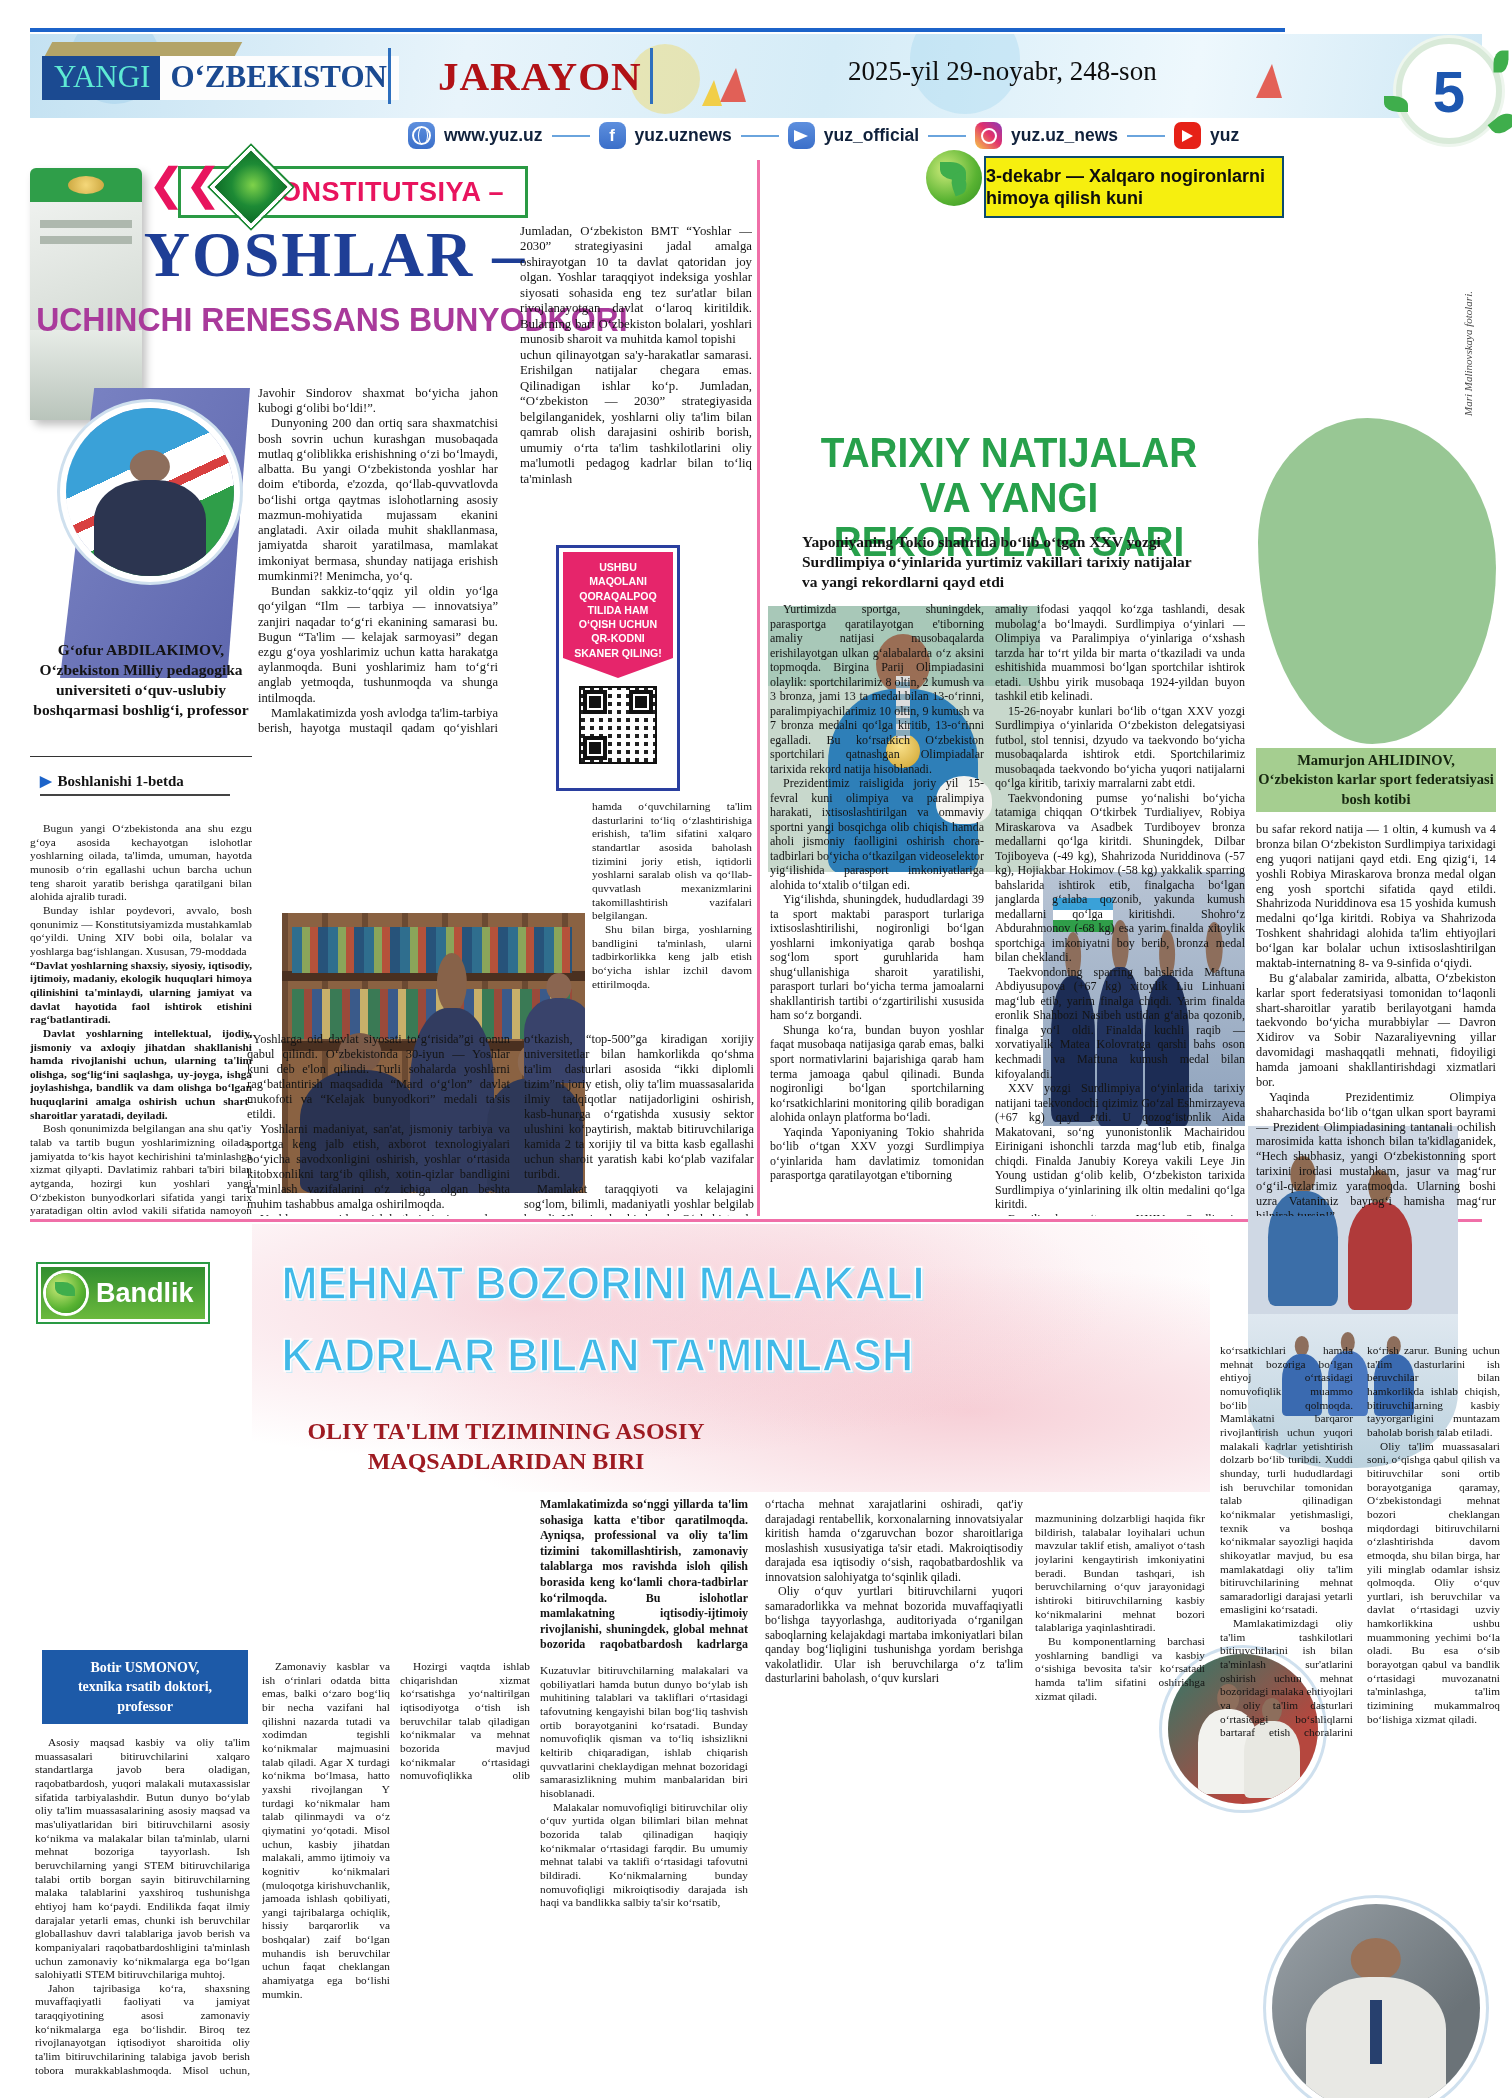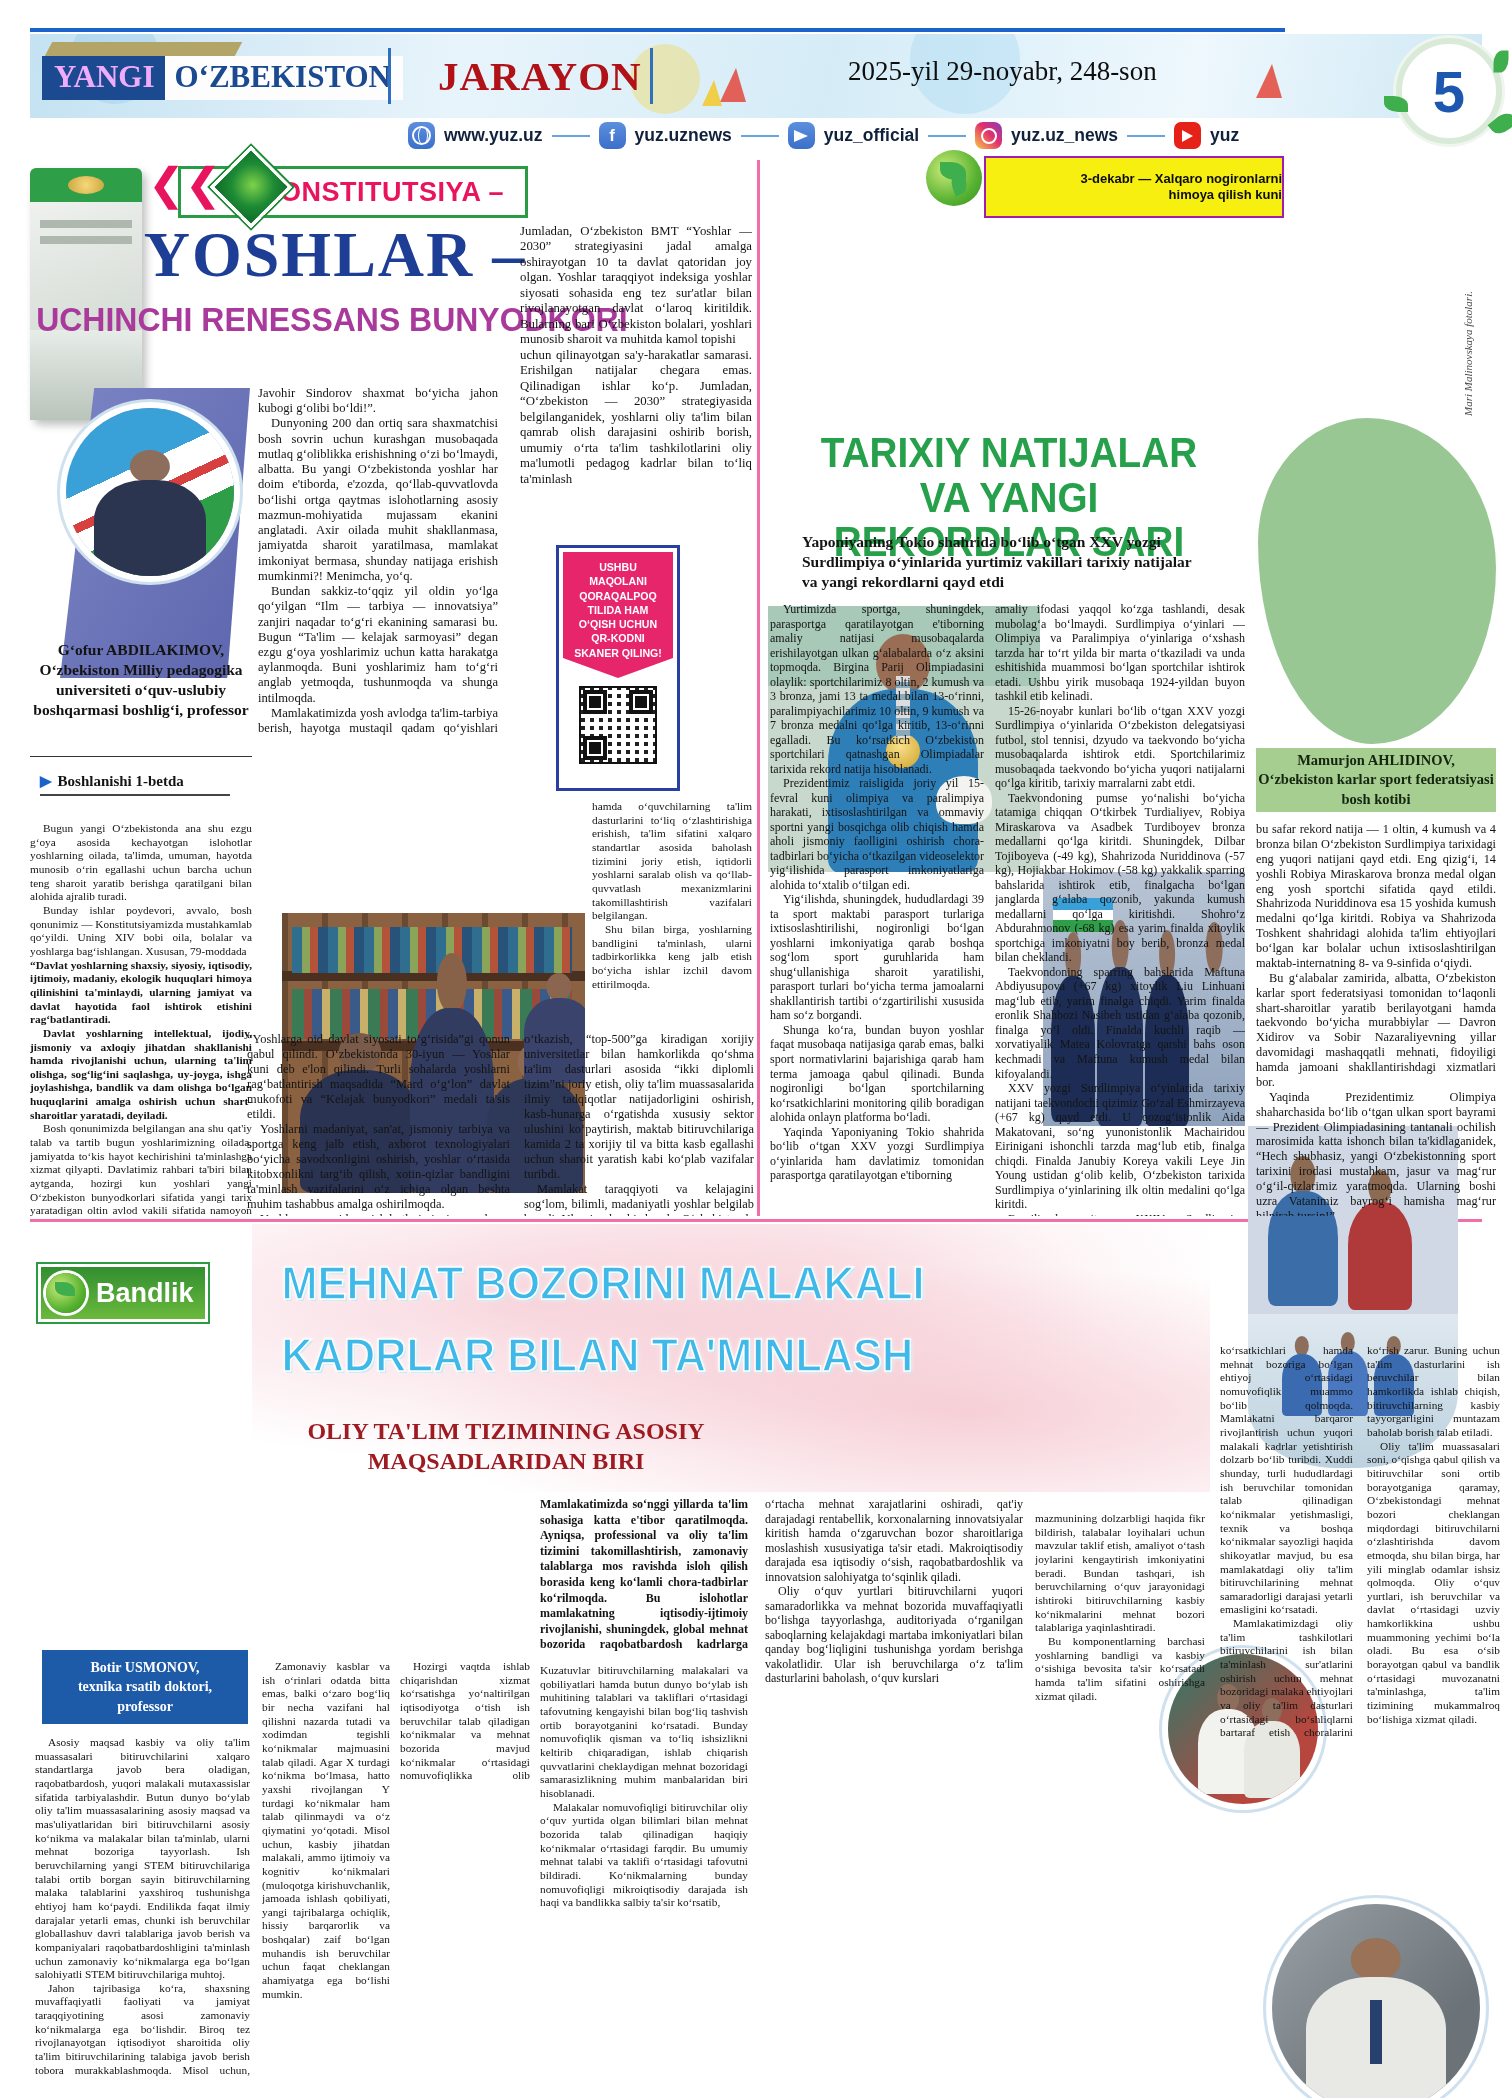--- a/index.html
+++ b/index.html
@@ -8,21 +8,21 @@
   .abs{position:absolute;}
   .bt{font-size:11.3px;line-height:1.21;text-align:justify;overflow:hidden;}
   .bt p{margin:0;text-indent:13px;}
   .bt p.noind{text-indent:0;}
   .bt p.b{font-weight:bold;}
   
   .topline{background:#1c63c9;}
   .header{background:linear-gradient(100deg,#c4e2f2 0%,#e8f4fb 30%,#d5ecf7 55%,#eef8fd 80%,#cfe8f5 100%);overflow:hidden;}
   .blob{position:absolute;border-radius:50%;opacity:.35;}
   .tri{position:absolute;width:0;height:0;opacity:.8;}
-  .logoYangi{background:#1b4a91;color:#f0abfc;font-weight:bold;font-size:31px;padding:3px 10px 5px 12px;}
+  .logoYangi{background:#1b4a91;color:#5eead4;font-weight:normal;font-size:31px;padding:3px 10px 5px 12px;}
   .logoUzb{background:#fdfdfd;color:#1b4a91;font-weight:bold;font-size:31px;padding:3px 12px 5px 10px;}
   .vbar{width:3px;background:#2e6fbe;}
   .jarayon{color:#b11217;font-weight:bold;font-size:41px;letter-spacing:1px;}
   .dateline{font-size:27px;color:#0e0e0e;}
   .pagebadge{width:94px;height:94px;border-radius:50%;background:#fff;border:6px solid #d9ead9;
              box-shadow:0 0 0 3px #eef6ee;display:flex;align-items:center;justify-content:center;}
   .pagebadge span{color:#1d57b0;font-weight:bold;font-size:58px;font-family:"Liberation Sans",sans-serif;}
   .leaf{position:absolute;background:#3fae4c;border-radius:0 60% 0 60%;}
   
   .social{display:flex;align-items:center;gap:9px;font-family:"Liberation Sans",sans-serif;}
@@ -63,22 +63,22 @@
   .qrbox{border:3px solid #2a3f9f;background:#fff;padding:4px;}
   .qrflag{background:#e6256b;clip-path:polygon(0 0,100% 0,100% 84%,50% 100%,0 84%);color:#fff;font-weight:bold;
           text-align:center;font-family:"Liberation Sans",sans-serif;font-size:10.6px;line-height:1.35;padding:8px 10px 18px;}
   .qr{margin:8px auto 4px;width:74px;height:74px;position:relative;border:2px solid #111;
       background:repeating-linear-gradient(0deg,#111 0 4px,#fff 4px 8px),repeating-linear-gradient(90deg,#111 0 4px,#fff 4px 9px);background-blend-mode:screen;}
   .qr i{position:absolute;width:16px;height:16px;border:4px solid #111;background:#fff;}
   .qr i::after{content:"";position:absolute;inset:2px;background:#111;}
   .divv{background:#f06fa8;}
   .divh{background:#f06fa8;}
   
-  .yellowbanner{background:#f6ef0f;border:2px solid #a21caf;color:#0d0d0d;font-weight:bold;text-align:right;
-                font-family:"Liberation Sans",sans-serif;font-size:13px;line-height:1.25;display:flex;flex-direction:column;justify-content:center;}
+  .yellowbanner{background:#f6ef0f;border:2px solid #0c4a6e;color:#0d0d0d;font-weight:bold;text-align:left;
+                font-family:"Liberation Sans",sans-serif;font-size:18px;line-height:1.25;display:flex;flex-direction:column;justify-content:center;}
   .leafbadge{border-radius:50%;background:radial-gradient(circle at 35% 35%,#cdeb7a,#59b332 60%,#2f8f22);box-shadow:0 0 0 3px #fff;}
   .h2g{color:#27a04b;font-weight:bold;font-size:43px;line-height:1.04;text-align:center;font-family:"Liberation Sans",sans-serif;
        transform:scaleX(.9);transform-origin:center;}
   .lede2{font-weight:bold;font-size:15.5px;line-height:1.3;}
   .vcred{writing-mode:vertical-rl;transform:rotate(180deg);font-style:italic;font-size:11px;color:#4a4a4a;white-space:nowrap;}
   .blobG{background:#98c794;border-radius:46% 54% 52% 48%/38% 46% 54% 62%;}
   .namebox{background:#a5ce90;text-align:center;font-weight:bold;font-size:14.5px;line-height:1.35;color:#15250f;
            display:flex;flex-direction:column;justify-content:center;}
   
   .pinkwash{background:radial-gradient(ellipse at 30% 30%,rgba(242,183,196,.55),rgba(255,255,255,0) 60%),

